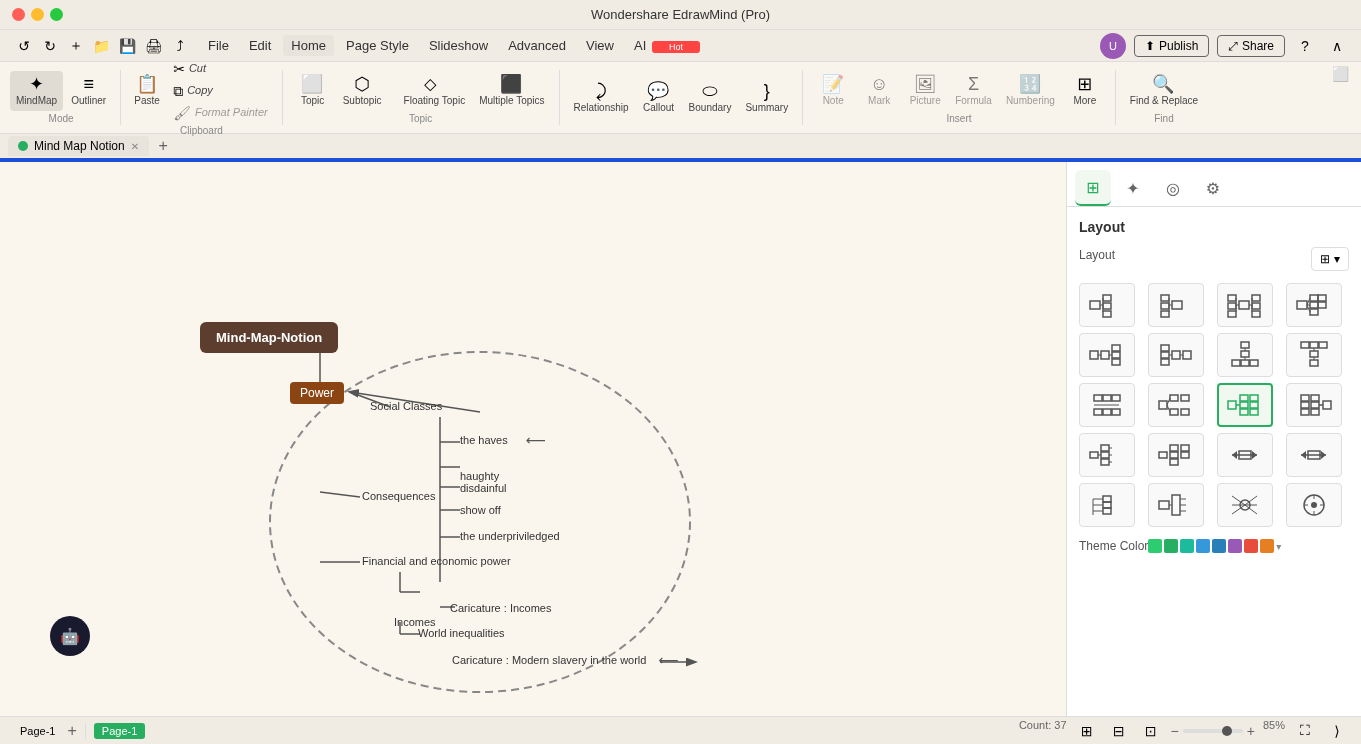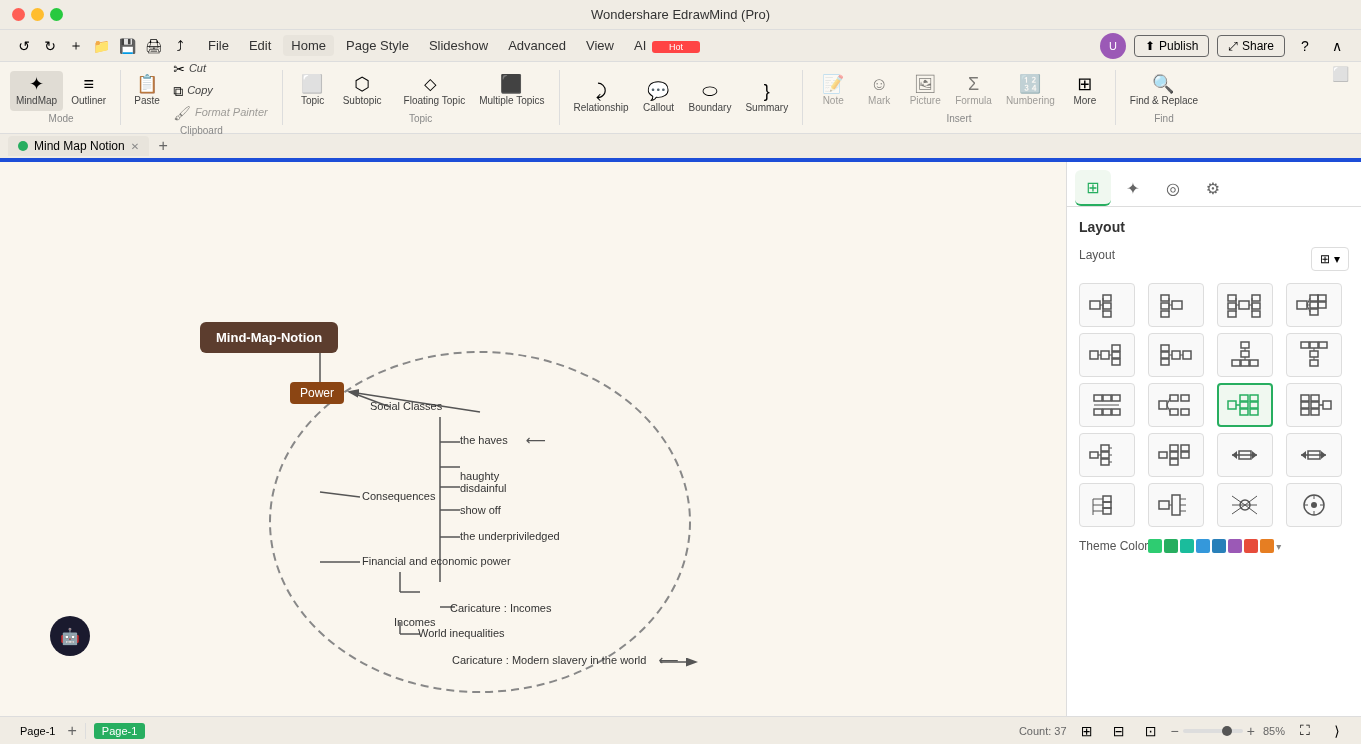--- a/index.html
+++ b/index.html
@@ -312,21 +312,20 @@
       cursor: pointer;
     }
     .page-btn.active {
       background: #27ae60;
       color: white;
     }
     .page-add { font-size: 16px; cursor: pointer; color: #666; }
     .bottom-right {
       margin-left: auto;
       display: flex;
-      align-items: center;
       gap: 8px;
     }
     .count-text { font-size: 11px; color: #666; }
     .zoom-controls { display: flex; align-items: center; gap: 4px; font-size: 11px; }
     .zoom-btn { cursor: pointer; color: #666; font-size: 14px; }
     .zoom-slider {
       width: 60px;
       height: 4px;
       background: #ddd;
       border-radius: 2px;

